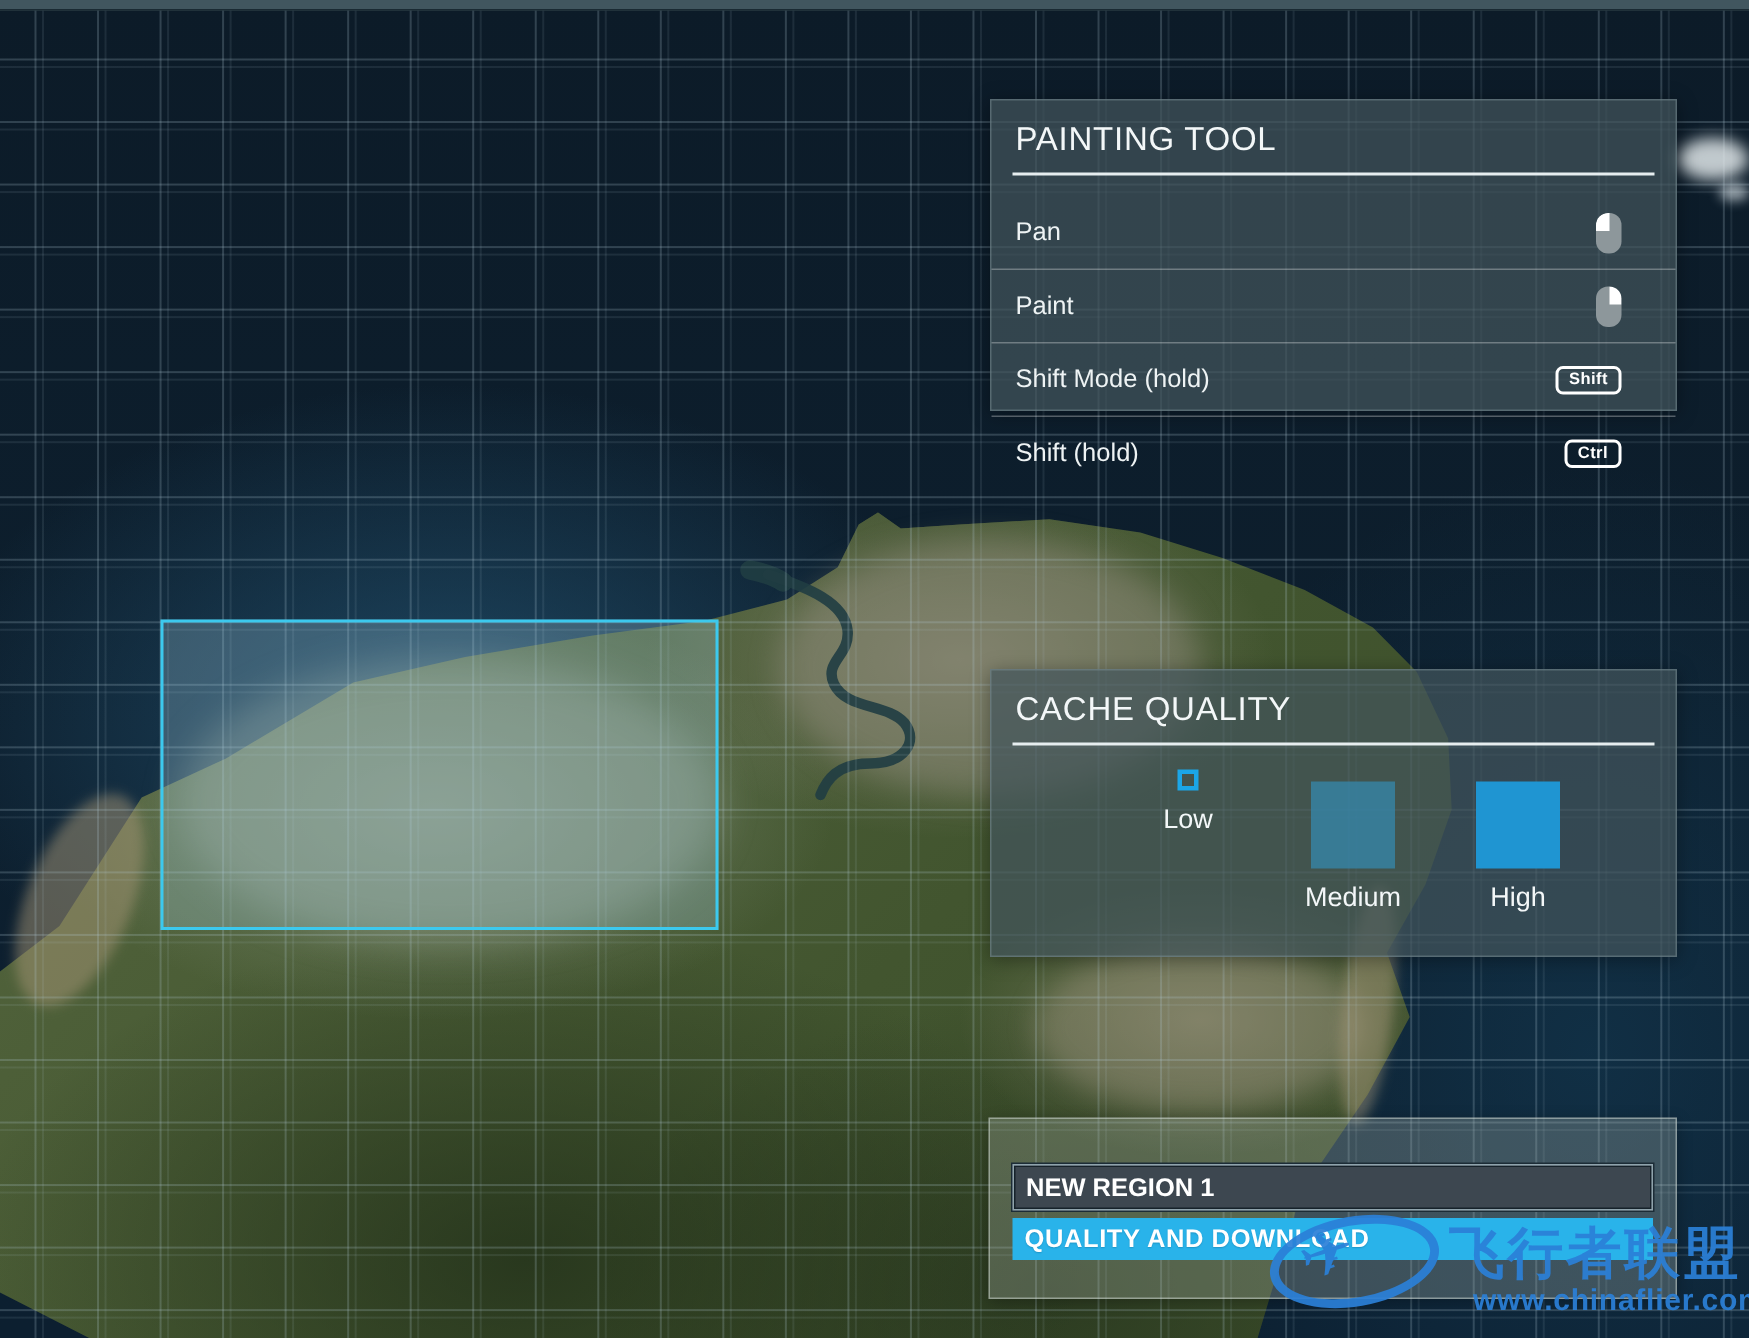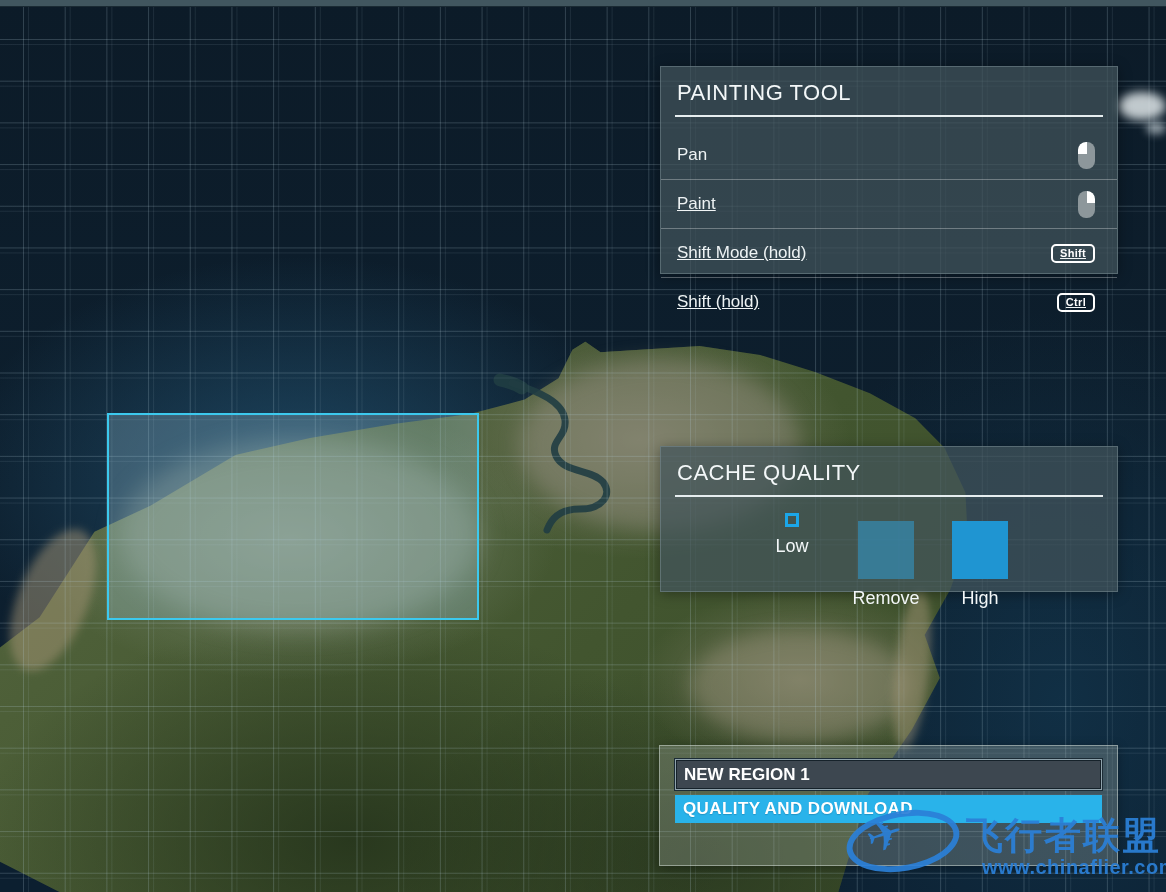--- a/index.html
+++ b/index.html
@@ -53,45 +53,45 @@
   .panel{
     position:absolute;left:660px;width:458px;box-sizing:border-box;
     background:rgba(66,85,92,0.72);
     border:1px solid rgba(130,150,158,0.45);
     box-shadow:0 2px 12px rgba(0,0,0,0.35);
     color:#f1f5f6;
   }
   .panel-title{font-size:22px;letter-spacing:0.5px;padding:13px 16px 0 16px;color:#f3f7f8;}
   .title-rule{height:2px;background:#e6edef;margin:9px 14px 0 14px;}
   .rows{margin-top:14px;}
-  .row{display:flex;align-items:center;justify-content:space-between;height:48px;padding:0 22px 0 16px;}
-  .row + .row{border-top:1px solid rgba(255,255,255,0.3);text-decoration:underline;}
+  .row{display:flex;align-items:center;justify-content:space-between;height:48px;padding:0 36px 0 16px;}
+  .row + .row{border-top:1px solid rgba(255,255,255,0.3);}
   .row-label{font-size:17px;color:#eef3f4;}
   .mouse{position:relative;width:17px;height:27px;border-radius:8px;background:#8d979b;overflow:hidden;}
   .mouse .mbtn{position:absolute;top:0;width:50%;height:45%;background:#ffffff;}
   .mouse .left{left:0;border-top-left-radius:8px;}
   .mouse .right{right:0;border-top-right-radius:8px;}
   .keycap{
     border:2px solid #ffffff;border-radius:5px;padding:1px 7px 2px 7px;
     font-size:11px;font-weight:bold;color:#ffffff;letter-spacing:0.3px;
   }
   
-  .quality-row{display:flex;align-items:flex-start;margin:16px 0 0 84px;gap:0;}
+  .quality-row{display:flex;align-items:flex-start;margin:16px 0 0 84px;gap:16px;}
   .quality-opt{display:flex;flex-direction:column;align-items:center;width:94px;cursor:pointer;}
   .swatch{width:56px;height:58px;margin-top:8px;}
   .swatch-selected-wrap{border:3px solid #1ba6e8;padding:4px;margin-top:0;}
   .swatch-selected-wrap .swatch{margin-top:0;width:58px;height:60px;}
   .quality-label{font-size:18px;color:#f3f7f8;margin-top:9px;}
   
   .region-panel{
     position:absolute;left:659px;top:745px;width:459px;height:121px;box-sizing:border-box;
     background:rgba(172,182,172,0.30);
     border:1px solid rgba(215,225,220,0.5);
     box-shadow:0 2px 10px rgba(0,0,0,0.3);
-    padding:13px 15px;
+    padding:30px 15px;
   }
   .region-input{
     display:block;width:100%;height:31px;box-sizing:border-box;
     background:#3d4750;color:#ffffff;font-family:"Liberation Sans",sans-serif;
     font-size:17px;font-weight:bold;padding:0 8px;
     border:1px solid #8fa3ac;outline:none;
     box-shadow:inset 0 0 0 1px #16222a, 0 0 0 1px #1c2c36;
   }
   .region-btn{
     margin-top:5px;height:28px;line-height:28px;
@@ -148,33 +148,33 @@
         <span class="row-label">Shift Mode (hold)</span>
         <span class="keycap">Shift</span>
       </div>
       <div class="row">
         <span class="row-label">Shift (hold)</span>
         <span class="keycap">Ctrl</span>
       </div>
     </div>
   </div>
 
-  <div class="panel" style="top:446px;height:146px;">
+  <div class="panel" style="top:446px;height:192px;">
     <div class="panel-title">CACHE QUALITY</div>
     <div class="title-rule"></div>
     <div class="quality-row">
       <div class="quality-opt">
         <span class="swatch-selected-wrap" style="border-color: rgb(27, 166, 232);">
           <span class="swatch" style="background: rgba(94, 152, 163, 0.55);"></span>
         </span>
         <span class="quality-label">Low</span>
       </div>
       <div class="quality-opt">
         <span class="swatch" style="background: rgba(54, 132, 168, 0.8);"></span>
-        <span class="quality-label">Remove</span>
+        <span class="quality-label">Medium</span>
       </div>
       <div class="quality-opt">
         <span class="swatch" style="background: rgb(31, 149, 210);"></span>
         <span class="quality-label">High</span>
       </div>
     </div>
   </div>
 
   <div class="region-panel">
     <input class="region-input" type="text" value="NEW REGION 1" style="">

